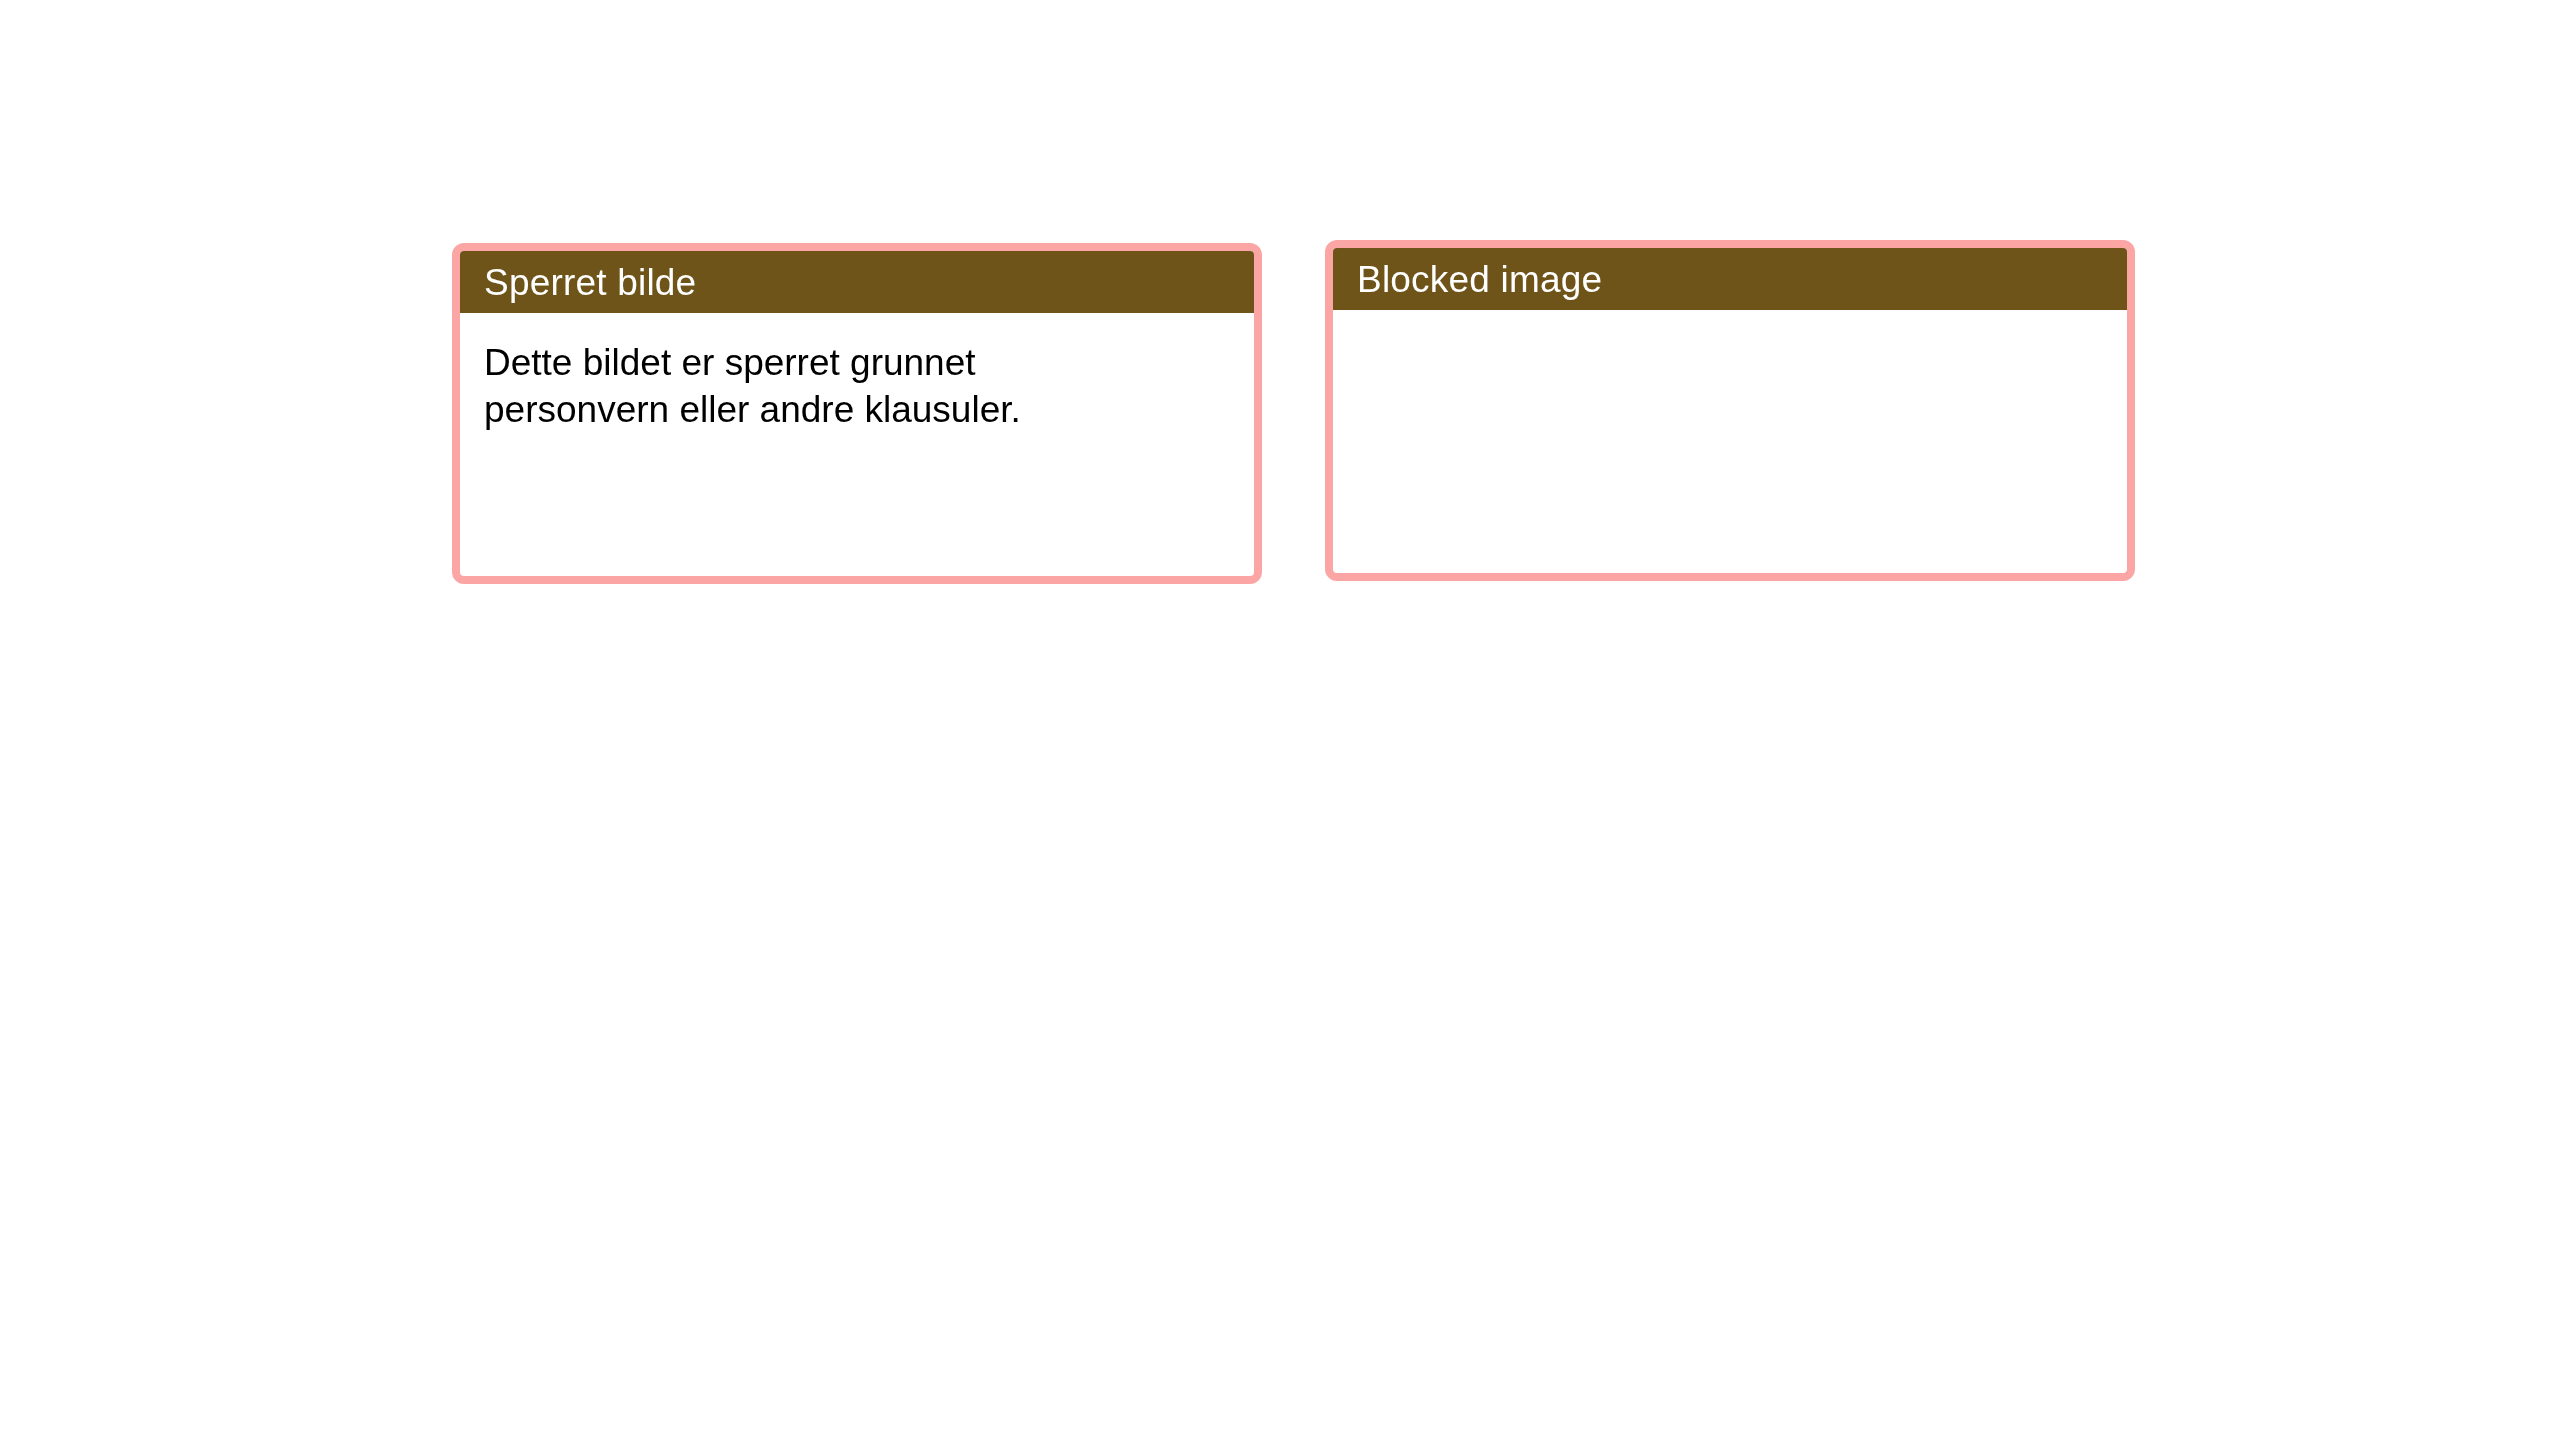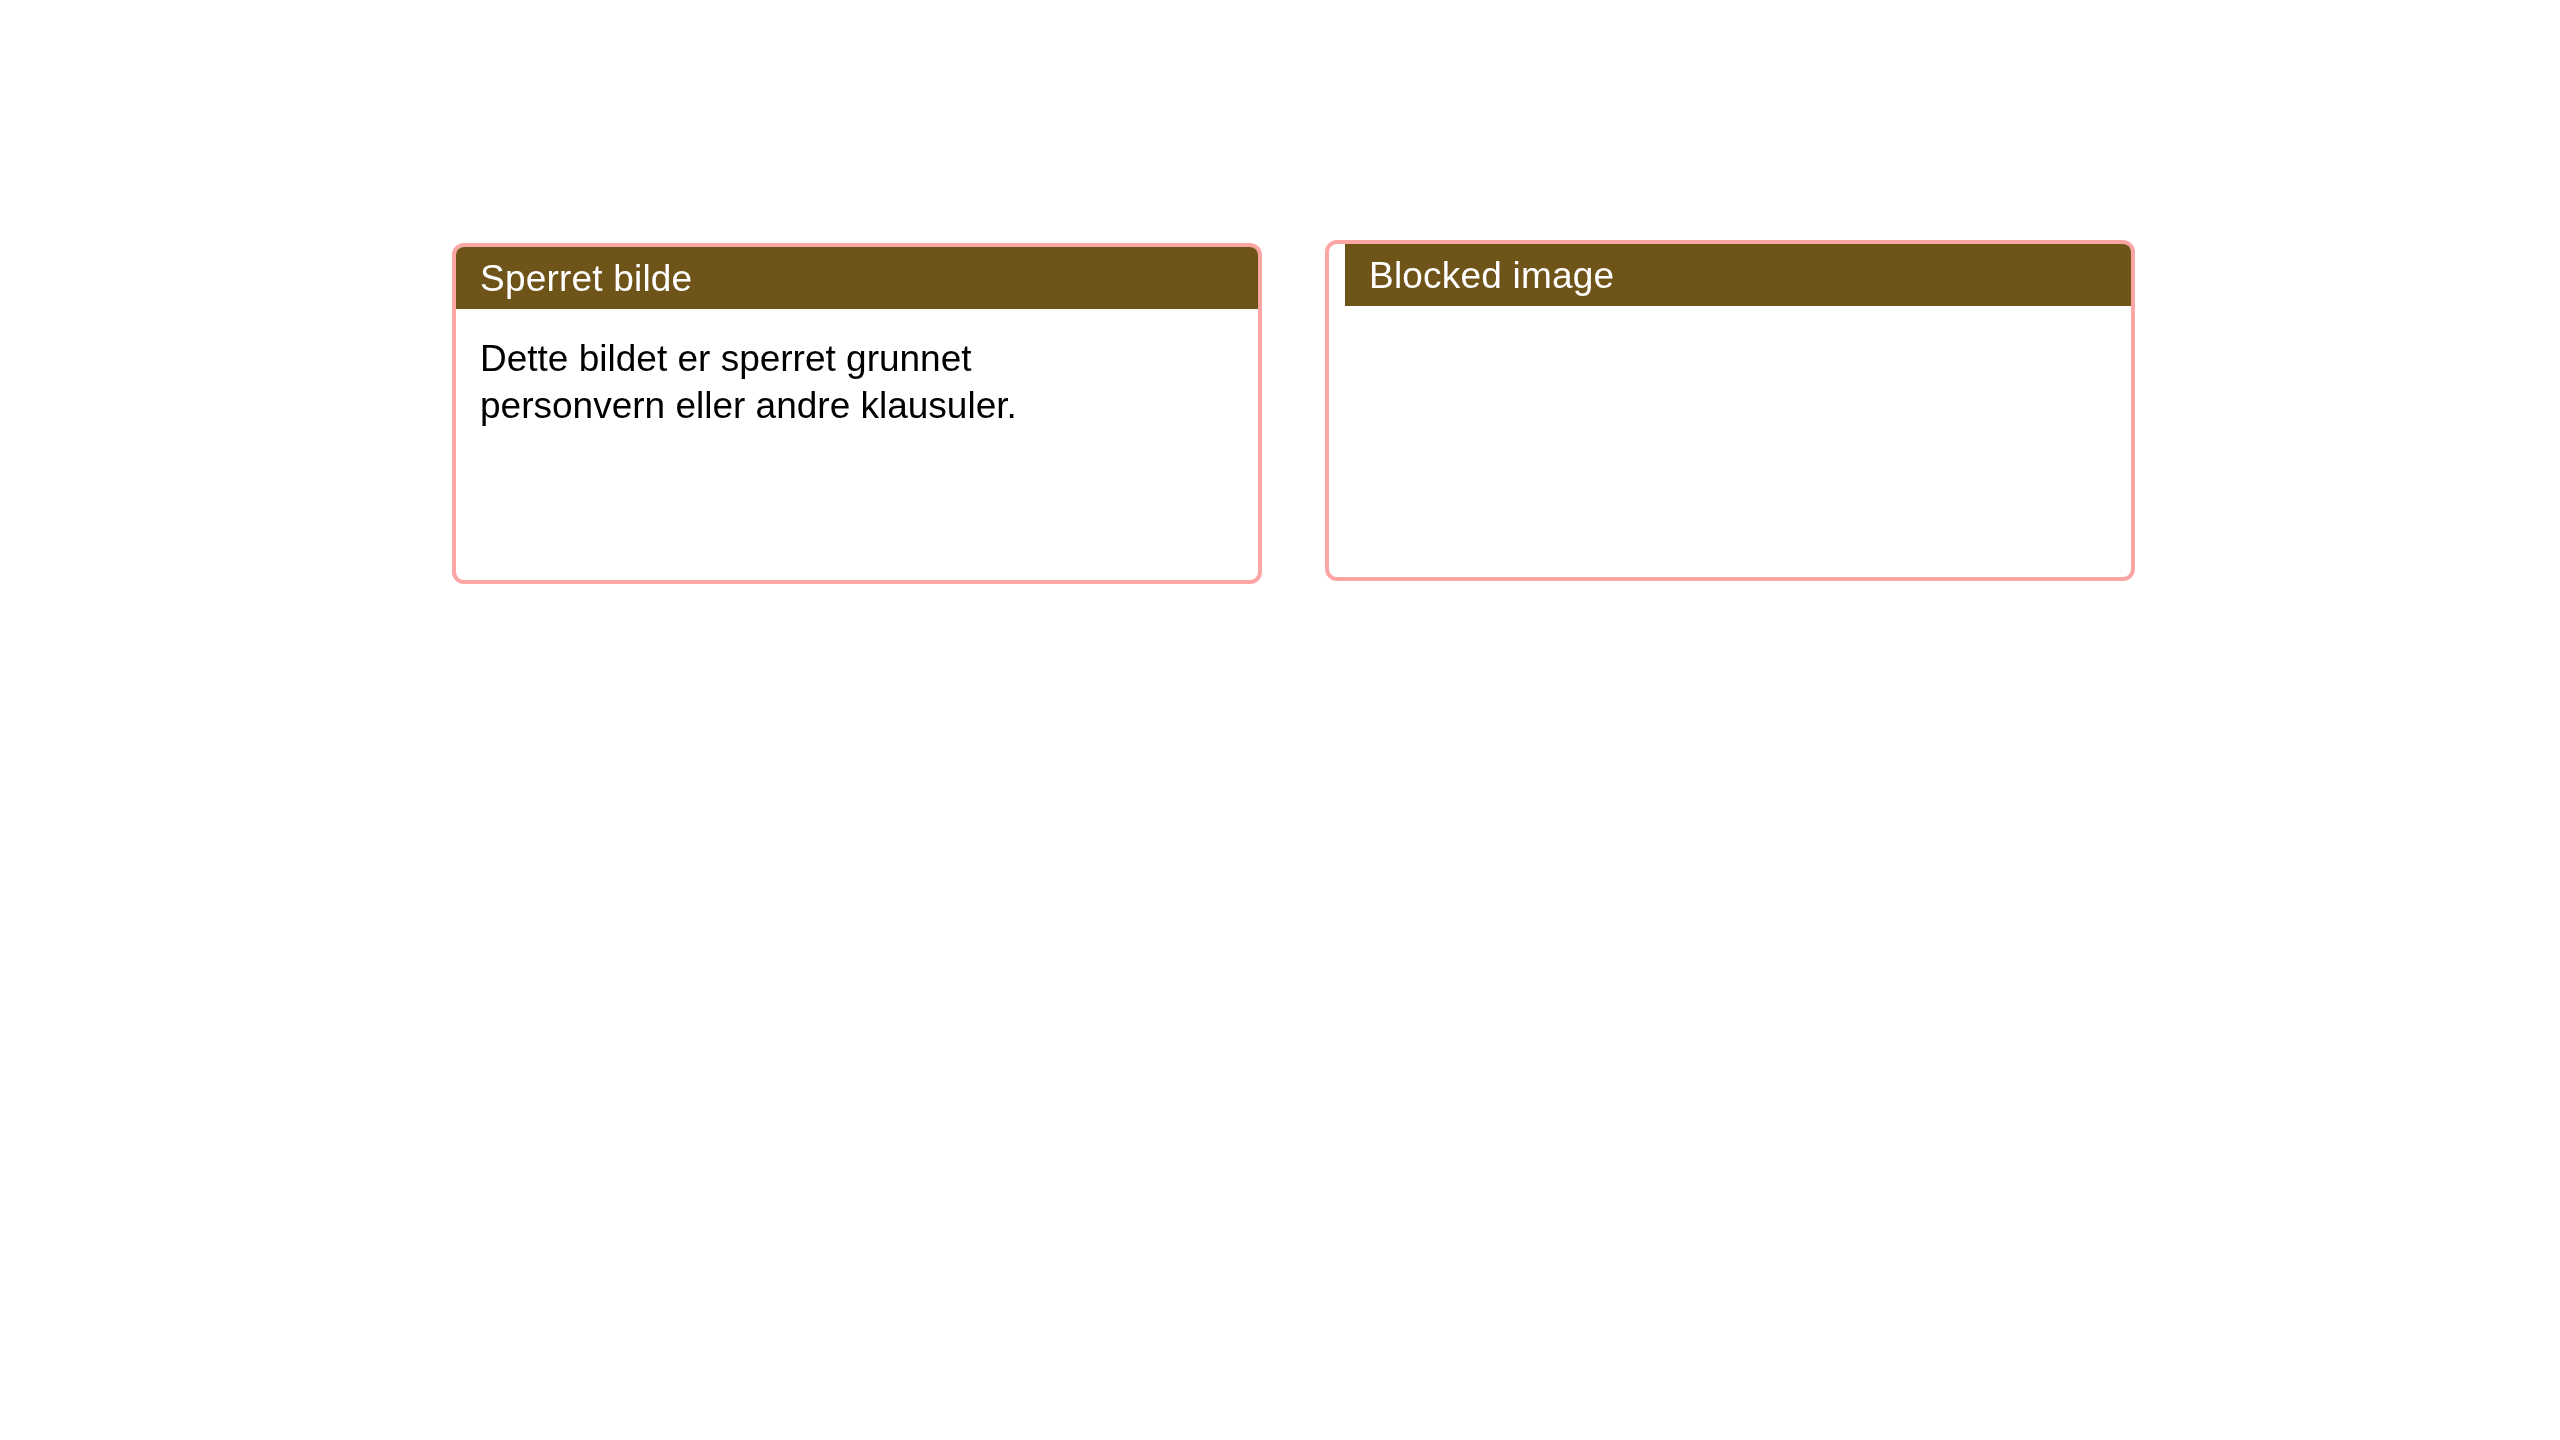--- a/index.html
+++ b/index.html
@@ -18,38 +18,37 @@
   .stage {
     position: relative;
     width: 2560px;
     height: 1440px;
   }
 
   .notice-card {
     position: absolute;
     box-sizing: border-box;
     background: #ffffff;
-    border: 4px solid #fca5a5;
+    border: 8px solid #fca5a5;
     border-radius: 12px;
     overflow: hidden;
   }
 
   .notice-card.nb {
     left: 452px;
     top: 243px;
     width: 810px;
     height: 341px;
   }
 
   .notice-card.en {
     left: 1325px;
     top: 240px;
     width: 810px;
     height: 341px;
-    padding-left: 16px;
   }
 
   .card-header {
     box-sizing: border-box;
     height: 62px;
     background: #6e5418;
     color: #ffffff;
     display: flex;
     align-items: center;
     padding: 0 24px;

